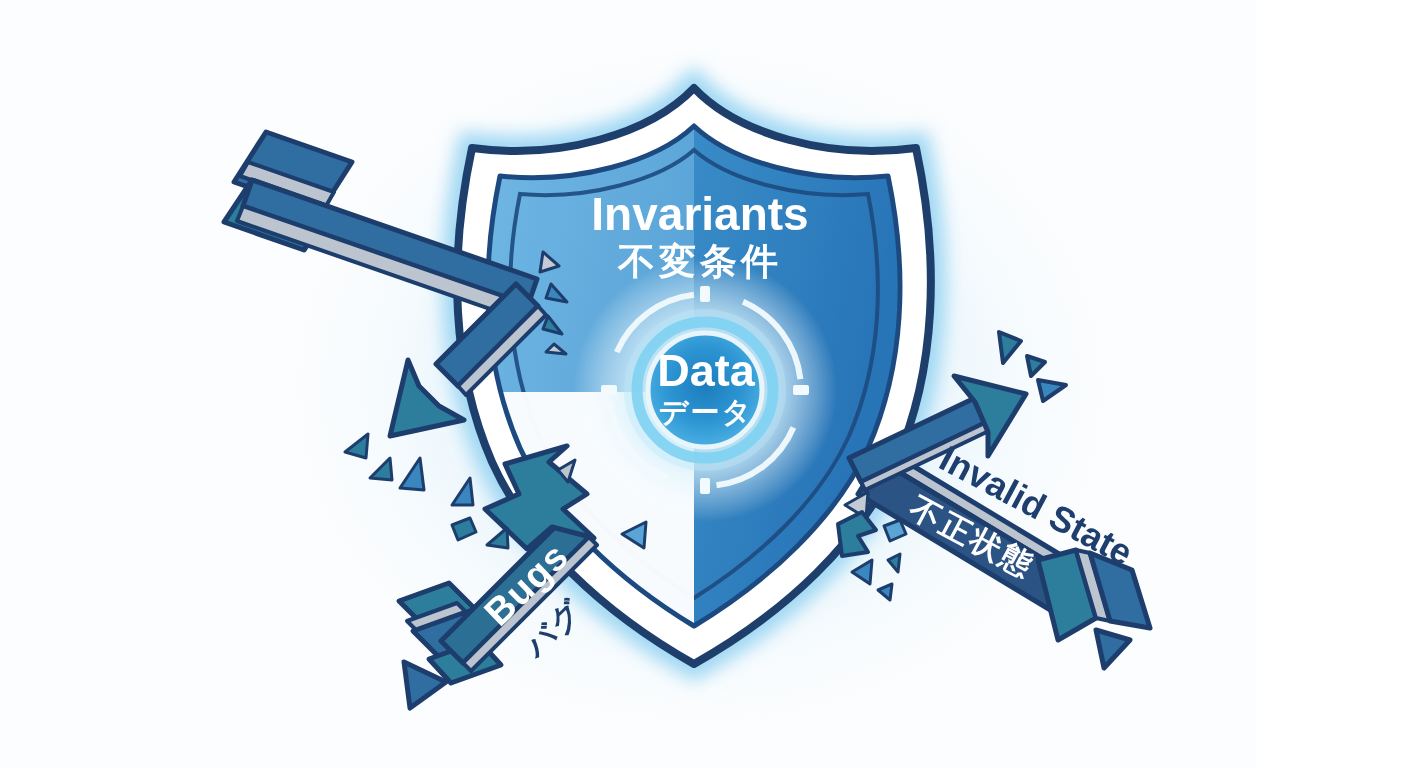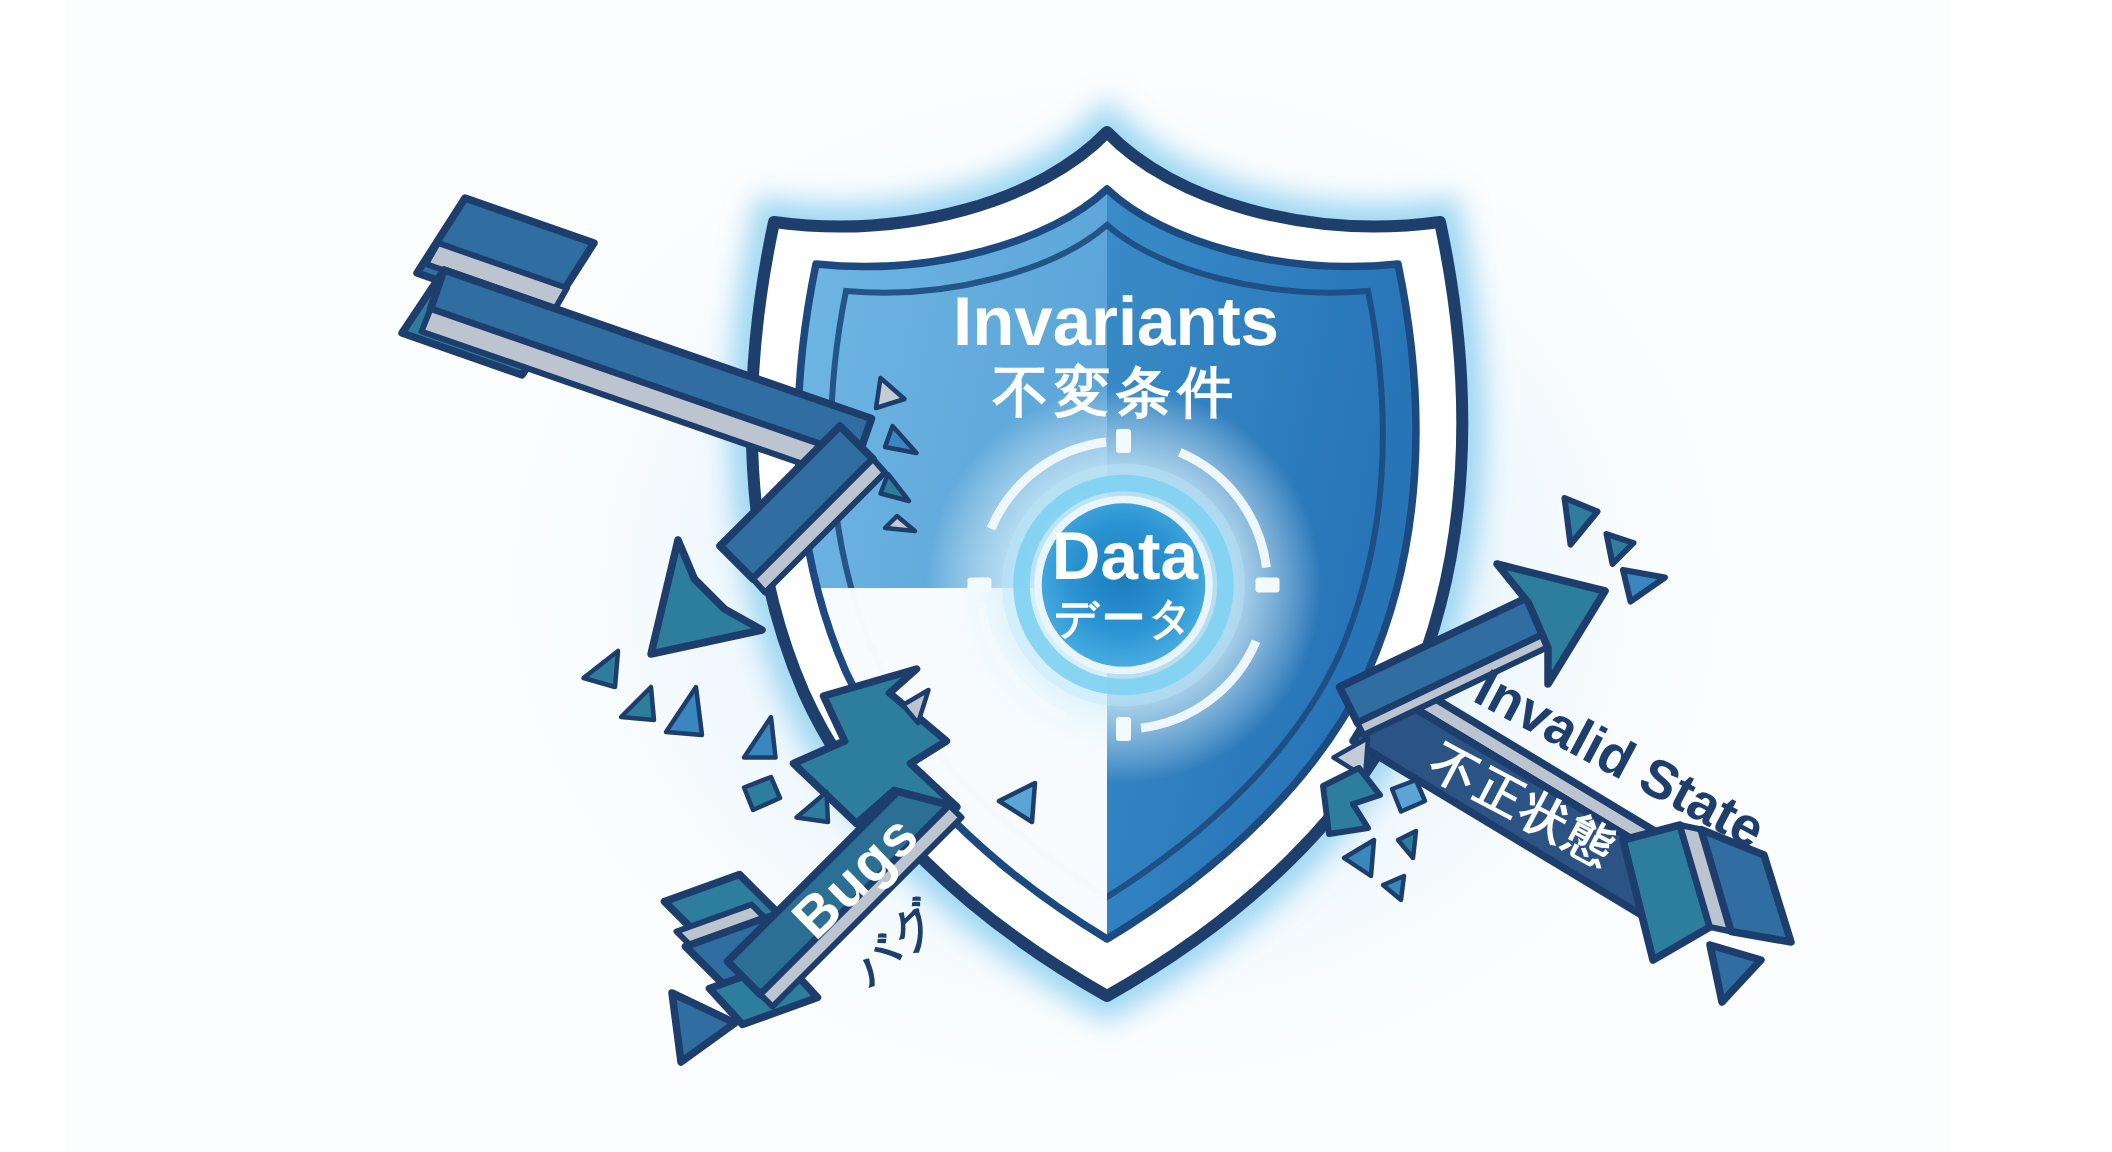--- a/index.html
+++ b/index.html
@@ -1,17 +1,17 @@
 <!DOCTYPE html>
 <html><head>
 <meta charset="utf-8">
 <style>
   html,body{margin:0;padding:0;background:#ffffff;}
   .stage{position:relative;width:1256px;height:768px;overflow:hidden;
-         background:#fcfdfe;font-family:"Liberation Sans",sans-serif;margin-left:44px;}
+         background:#fcfdfe;font-family:"Liberation Sans",sans-serif;}
   svg{display:block;}
   text{font-family:"Liberation Sans","DejaVu Sans",sans-serif;}
   .t-title{font-size:46px;font-weight:bold;fill:#ffffff;}
   .t-title-ja{font-size:37px;font-weight:bold;fill:#ffffff;letter-spacing:4px;}
   .t-core{font-size:45px;font-weight:bold;fill:#ffffff;}
   .t-core-ja{font-size:29px;font-weight:bold;fill:#ffffff;letter-spacing:2px;}
   .t-bugs{font-size:38px;font-weight:bold;fill:#ffffff;letter-spacing:1px;}
   .t-bugs-ja{font-size:31px;font-weight:bold;fill:#1d3f6e;letter-spacing:2px;}
   .t-invalid{font-size:36px;font-weight:bold;fill:#1e3f6e;}
   .t-invalid-ja{font-size:31px;font-weight:bold;fill:#ffffff;letter-spacing:3px;}

